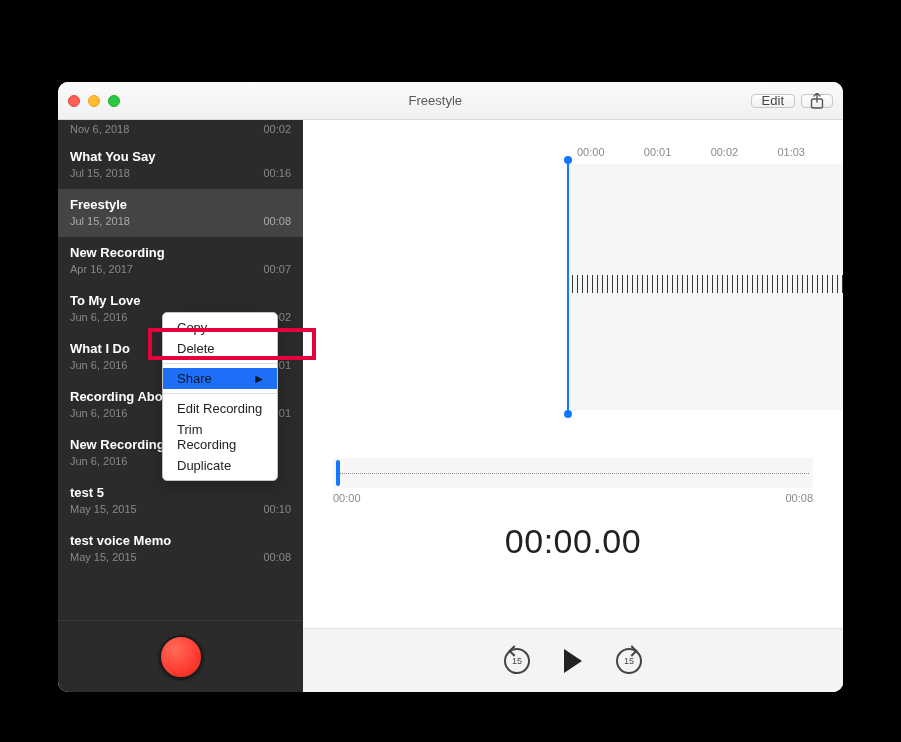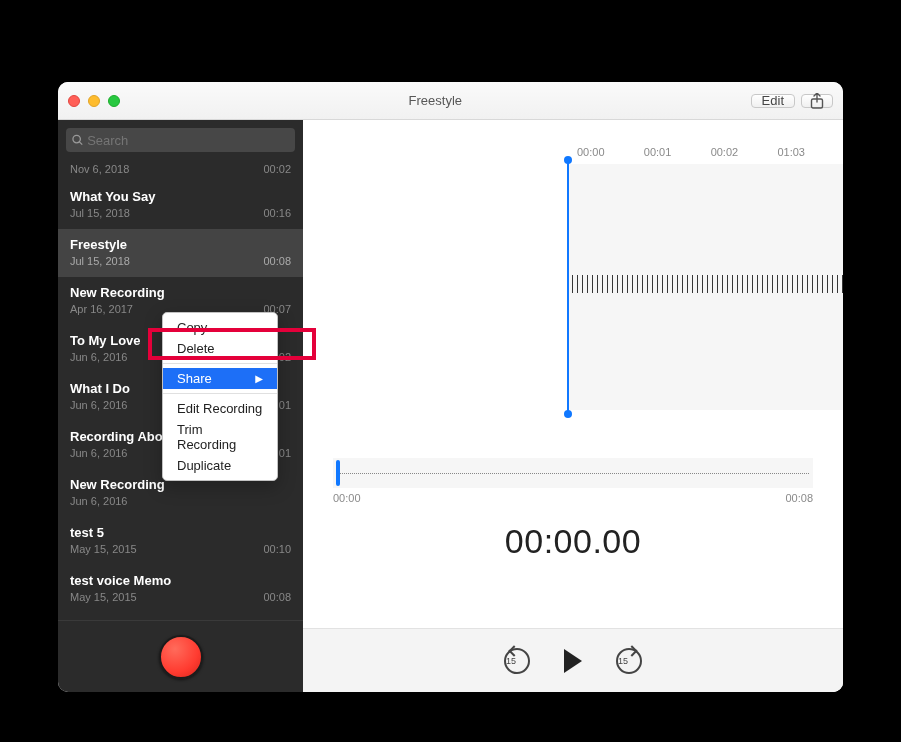--- a/index.html
+++ b/index.html
@@ -217,37 +217,37 @@
     font-size:13px;
     z-index: 20;
   }
   .ctx-item {
     padding: 3px 14px;
     color:#222;
     display:flex;
     justify-content:space-between;
     align-items:center;
   }
-  .ctx-item.hi { background:#1d6ff7; color:#ffffff; }
+  .ctx-item.hi { background:#1d6ff7; color:#0f172a; }
   .ctx-sep { height:1px; background:#e0e0e0; margin:4px 0; }
   .ctx-arrow { font-size:10px; }
   .highlight-box {
     position:absolute;
     left: 90px;
     top: 208px;
     width: 168px;
     height: 32px;
     border:4px solid #e4003a;
     z-index: 30;
     pointer-events:none;
   }
   
   .skip {
     width:26px;height:26px;border:2px solid #444;border-radius:50%;
-    position:relative;display:flex;align-items:center;justify-content:flex-start;
+    position:relative;display:flex;align-items:center;justify-content:center;
     font-size:9px;color:#444;
   }
   .skip::before{
     content:"";position:absolute;top:-3px;width:6px;height:6px;border-top:2px solid #444;border-right:2px solid #444;
   }
   .skip.back::before{ left:4px; transform:rotate(-135deg); }
   .skip.fwd::before{ right:4px; transform:rotate(45deg); }
 </style>
 </head>
 <body>
@@ -267,27 +267,20 @@
         <svg width="14" height="16" viewBox="0 0 14 16">
           <path d="M7 0 L4 3 M7 0 L10 3 M7 0 V9" stroke="#555" stroke-width="1.4" fill="none" stroke-linecap="round"></path>
           <rect x="1.5" y="6" width="11" height="9" rx="1.5" stroke="#555" stroke-width="1.4" fill="none"></rect>
         </svg>
       </div>
     </div>
   </div>
 
   <div class="body">
     <div class="sidebar">
-      <div class="search">
-        <svg width="12" height="12" viewBox="0 0 12 12">
-          <circle cx="5" cy="5" r="4" stroke="#999" stroke-width="1.4" fill="none"></circle>
-          <line x1="8" y1="8" x2="11" y2="11" stroke="#999" stroke-width="1.4"></line>
-        </svg>
-        <input placeholder="Search" style="">
-      </div>
       <div class="list" id="rec-list">
           <div class="item stub">
             <div class="item-row">
               <span class="item-date">Nov 6, 2018</span>
               <span class="item-dur">00:02</span>
             </div>
           </div>
           <div class="item">
             <div class="item-title">What You Say</div>
             <div class="item-row">

